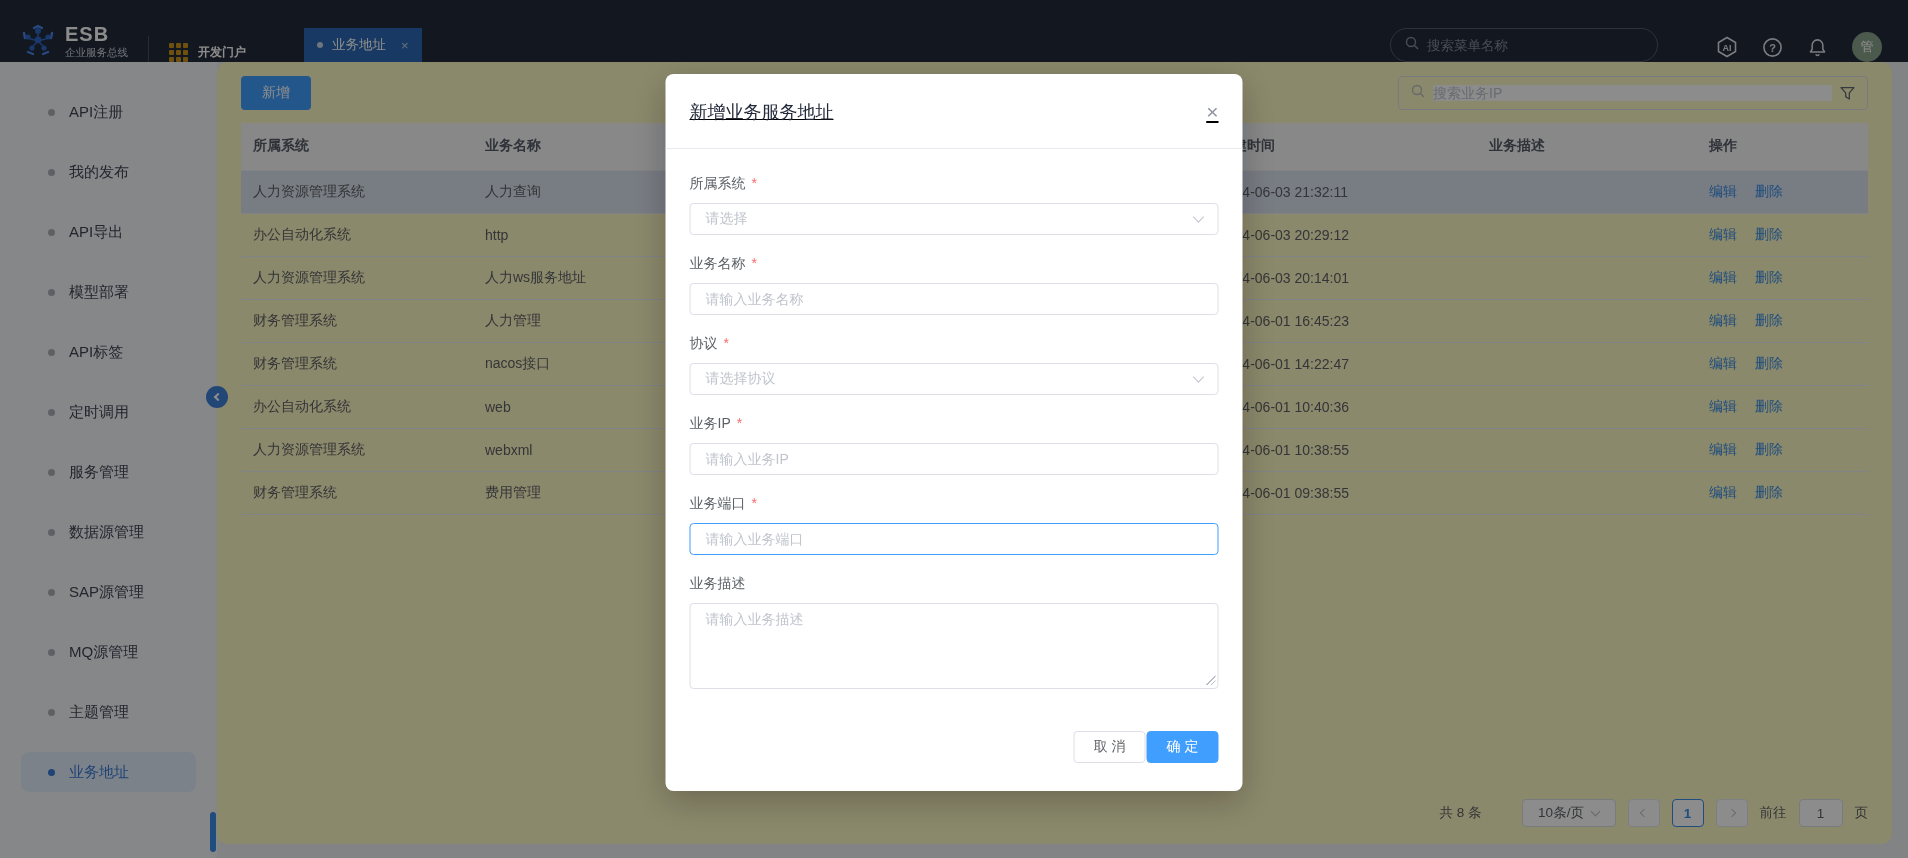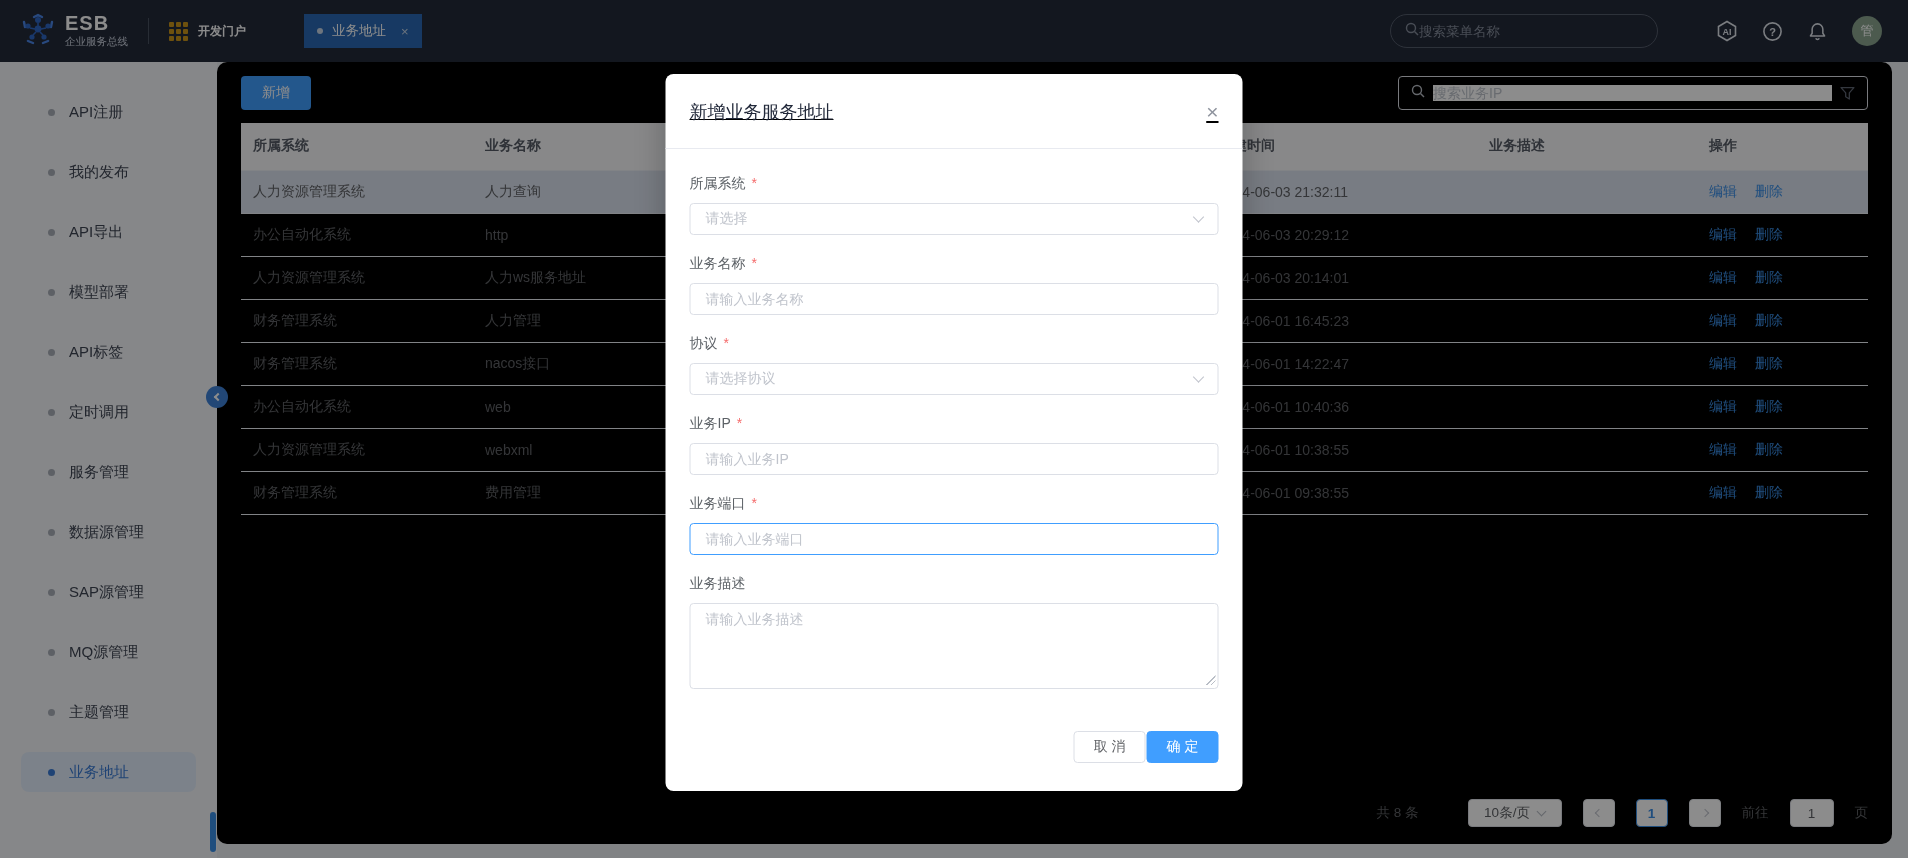--- a/index.html
+++ b/index.html
@@ -1,65 +1,65 @@
 <!DOCTYPE html>
 <html><head>
 <meta charset="utf-8">
 <style>
   * { box-sizing: border-box; margin: 0; padding: 0; }
   html,body { width:1908px; height:858px; overflow:hidden; }
   body { font-family:"Liberation Sans","DejaVu Sans",sans-serif; background:#eceef2; position:relative; }
 
   
-  .topbar { height:62px; background:#242b3a; display:flex; align-items:center; padding:0 26px 0 20px; position:relative; z-index:1; }
+  .topbar { height:62px; background:#242b3a; display:flex; align-items:flex-end; padding:0 26px 0 20px; position:relative; z-index:1; }
   .logo { display:flex; align-items:center; gap:9px; }
   .logo-text .t1 { color:#fff; font-size:20px; font-weight:bold; letter-spacing:1px; line-height:20px; }
   .logo-text .t2 { color:#cdd4e0; font-size:10.5px; margin-top:2px; }
   .vdiv { width:1px; height:26px; background:#495262; margin:0 20px; }
   .portal { display:flex; align-items:center; gap:10px; color:#fff; font-size:12px; font-weight:600; cursor:pointer; }
   .grid-icon { display:grid; grid-template-columns:repeat(3,5px); grid-template-rows:repeat(3,5px); gap:2px; }
   .grid-icon i { background:#c9941a; border-radius:1px; }
   .tab { margin-left:58px; height:34px; background:#2a69b4; color:#fff; display:flex; align-items:center; gap:9px; padding:0 13px; font-size:13.5px; cursor:pointer; }
   .tab .dot { width:6px; height:6px; border-radius:50%; background:#c9d6e6; }
   .tab .x { color:#c3d2e6; font-size:13px; margin-left:6px; cursor:pointer; }
-  .hsearch { margin-left:auto; width:268px; height:34px; border:1px solid #535b6a; border-radius:17px; display:flex; align-items:center; gap:0; padding:0 14px; background:transparent; }
+  .hsearch { margin-left:auto; width:268px; height:34px; border:1px solid #535b6a; border-radius:17px; display:flex; align-items:center; gap:8px; padding:0 14px; background:transparent; }
   .hsearch input { flex:1; border:none; outline:none; background:transparent; color:#aab1bf; font-size:13.5px; font-family:inherit; }
   .hsearch input::placeholder { color:#848c9b; }
   .hicons { display:flex; align-items:center; gap:24px; margin-left:58px; }
   .hico { cursor:pointer; display:flex; }
   .avatar { width:30px; height:30px; border-radius:50%; background:#8aa48e; color:#fff; display:flex; align-items:center; justify-content:center; font-size:13px; cursor:pointer; }
 
   
   .shell { display:flex; height:796px; position:relative; }
   .sidebar { width:217px; background:#f5f6f9; padding-top:30px; flex-shrink:0; position:relative; }
   .sitem { height:40px; margin-bottom:20px; display:flex; align-items:center; padding-left:48px; gap:14px; font-size:15px; color:#3f4654; cursor:pointer; }
   .sitem .sdot { width:7px; height:7px; border-radius:50%; background:#a9afb9; flex-shrink:0; }
   .sitem.group { padding-left:26px; gap:11px; color:#3b4250; }
   .chevup { width:8px; height:8px; border-right:2px solid #3a7bd5; border-bottom:2px solid #3a7bd5; transform:rotate(-135deg); margin-left:auto; margin-right:38px; margin-top:4px; }
   .sitem.selected { margin:0 21px 20px; padding-left:27px; background:#e2edfb; border-radius:8px; color:#3a7bd5; }
   .sitem.selected .sdot { background:#3a7bd5; }
   .sel-bar { position:absolute; left:210px; top:750px; width:6px; height:40px; background:#3a8ee6; border-radius:3px; }
   .collapse-btn { position:absolute; left:206px; top:324px; width:22px; height:22px; border-radius:50%; background:#3e82d8; color:#fff; display:flex; align-items:center; justify-content:center; cursor:pointer; z-index:3; }
   .collapse-btn .chl { width:6px; height:6px; border-left:2px solid #fff; border-bottom:2px solid #fff; transform:rotate(45deg); margin-left:2px; }
 
   
-  .card { flex:1; background:#000000; border-radius:10px; margin:0 16px 14px 0; padding:14px 24px 10px; display:flex; flex-direction:column; }
+  .card { flex:1; background:#fef9c3; border-radius:10px; margin:0 16px 14px 0; padding:14px 24px 10px; display:flex; flex-direction:column; }
   .toolbar { display:flex; align-items:center; margin-bottom:13px; }
   .btn-add { height:34px; padding:0 21px; background:#409eff; color:#fff; border:none; border-radius:4px; font-size:14px; cursor:pointer; font-family:inherit; }
   .ipsearch { margin-left:auto; width:470px; height:34px; border:1px solid #dcdfe6; border-radius:4px; display:flex; align-items:center; gap:8px; padding:8px 12px; }
   .ipsearch input { flex:1; border:none; outline:none; font-size:14px; color:#606266; font-family:inherit; }
   .ipsearch input::placeholder { color:#bfc4cc; }
   table { width:100%; border-collapse:collapse; table-layout:fixed; font-size:14px; color:#606266; }
   thead th { height:47px; background:#f7f8fa; text-align:left; padding:0 0 0 12px; color:#575c66; font-weight:600; border-bottom:1px solid #ebeef5; font-size:14px; }
   tbody td { height:43px; padding:0 0 0 12px; border-bottom:1px solid #ebeef5; white-space:nowrap; overflow:hidden; }
   th.coltime, td.coltime { padding-left:0; }
   tr.hl { background:#dbe2ee; }
   td.op a { color:#3a8ee6; margin-right:18px; text-decoration:none; cursor:pointer; }
 
-  .pager { margin-top:auto; display:flex; align-items:center; justify-content:flex-end; gap:21px; font-size:13.5px; color:#606266; height:42px; }
+  .pager { margin-top:auto; display:flex; align-items:center; justify-content:flex-end; gap:12px; font-size:13.5px; color:#606266; height:42px; }
   .psize { width:94px; height:28px; border:1px solid #dcdfe6; border-radius:4px; display:flex; align-items:center; justify-content:center; gap:8px; cursor:pointer; background:#fff;margin-left:28px; }
   .chevdn-s { width:7px; height:7px; border-right:1.5px solid #b6bbc4; border-bottom:1.5px solid #b6bbc4; transform:rotate(45deg); margin-top:-3px; }
   .pbtn { width:32px; height:28px; border:1px solid #e4e7ed; border-radius:4px; display:flex; align-items:center; justify-content:center; background:#fff; cursor:pointer; }
   .chl2 { width:6px; height:6px; border-left:1.5px solid #c0c4cc; border-bottom:1.5px solid #c0c4cc; transform:rotate(45deg); }
   .chr2 { width:6px; height:6px; border-right:1.5px solid #c0c4cc; border-top:1.5px solid #c0c4cc; transform:rotate(45deg); }
   .pcur { width:32px; height:28px; border:1px solid #3a8ee6; border-radius:4px; color:#3a8ee6; font-weight:600; display:flex; align-items:center; justify-content:center; cursor:pointer; background:#fff; }
   .pgoto { width:44px; height:28px; border:1px solid #dcdfe6; border-radius:4px; text-align:center; font-size:13.5px; color:#606266; outline:none; font-family:inherit; }
 
   
   .mask { position:fixed; inset:0; background:rgba(0,0,0,0.45); z-index:10; }

